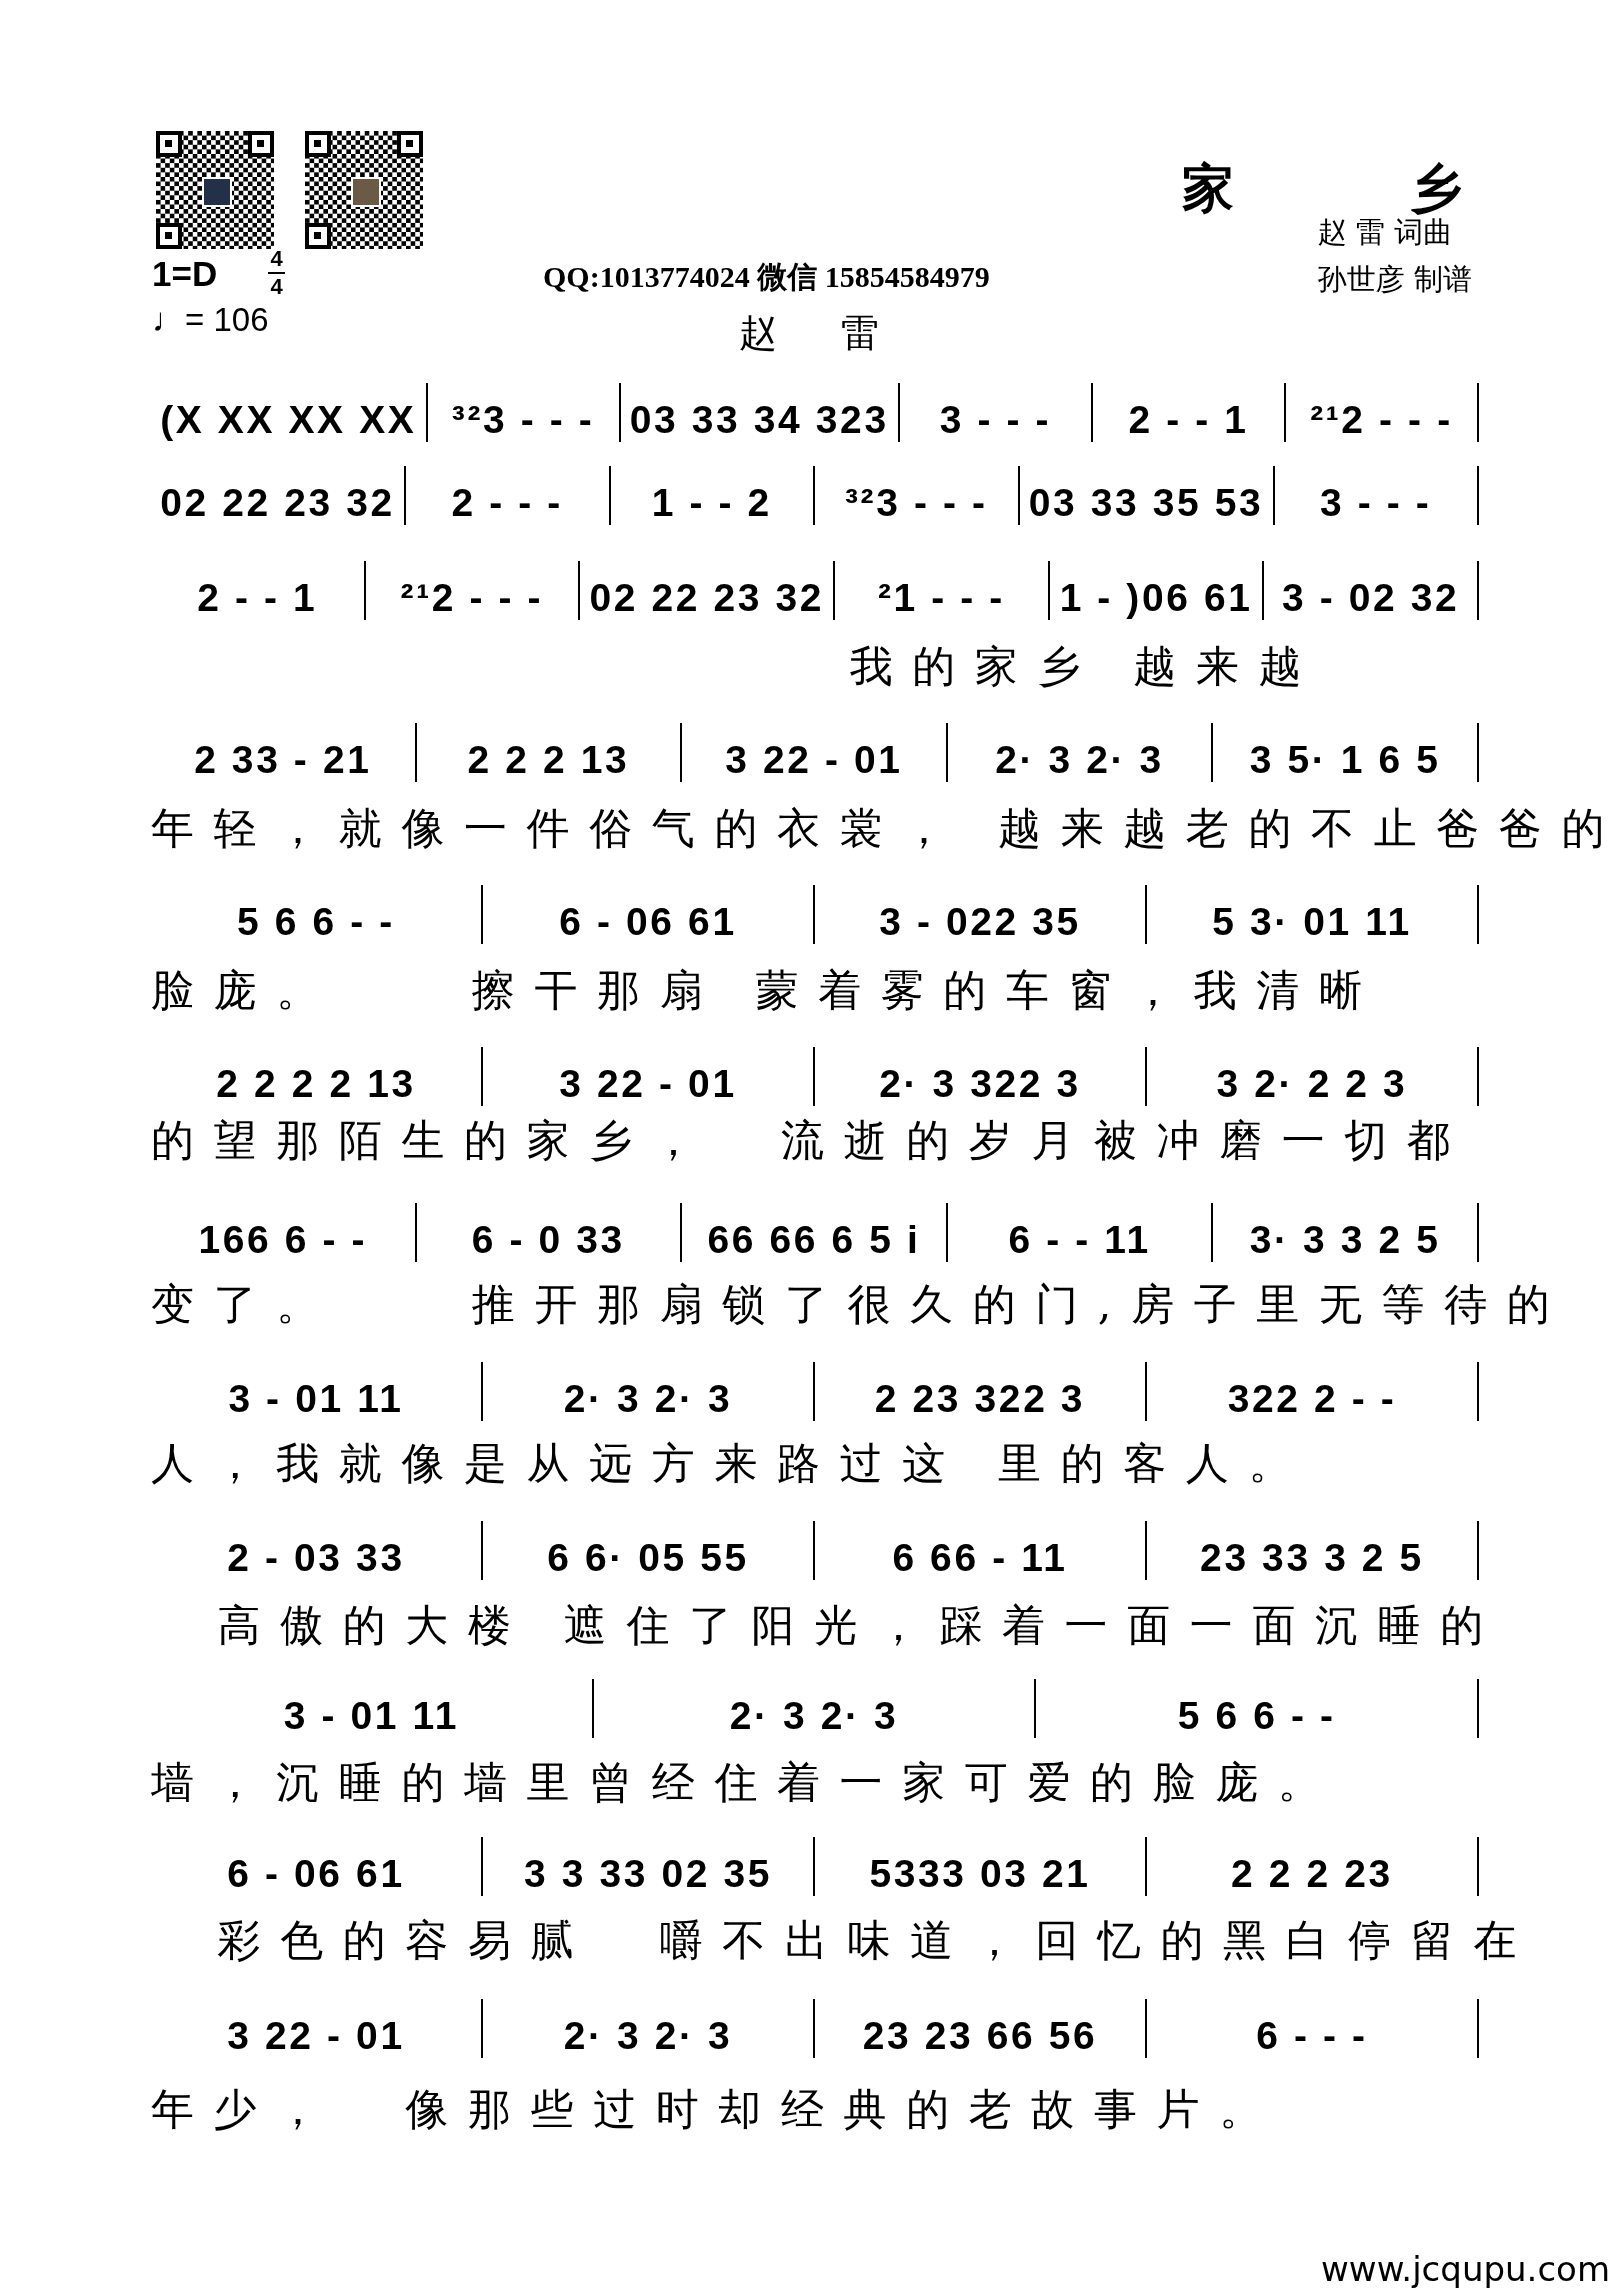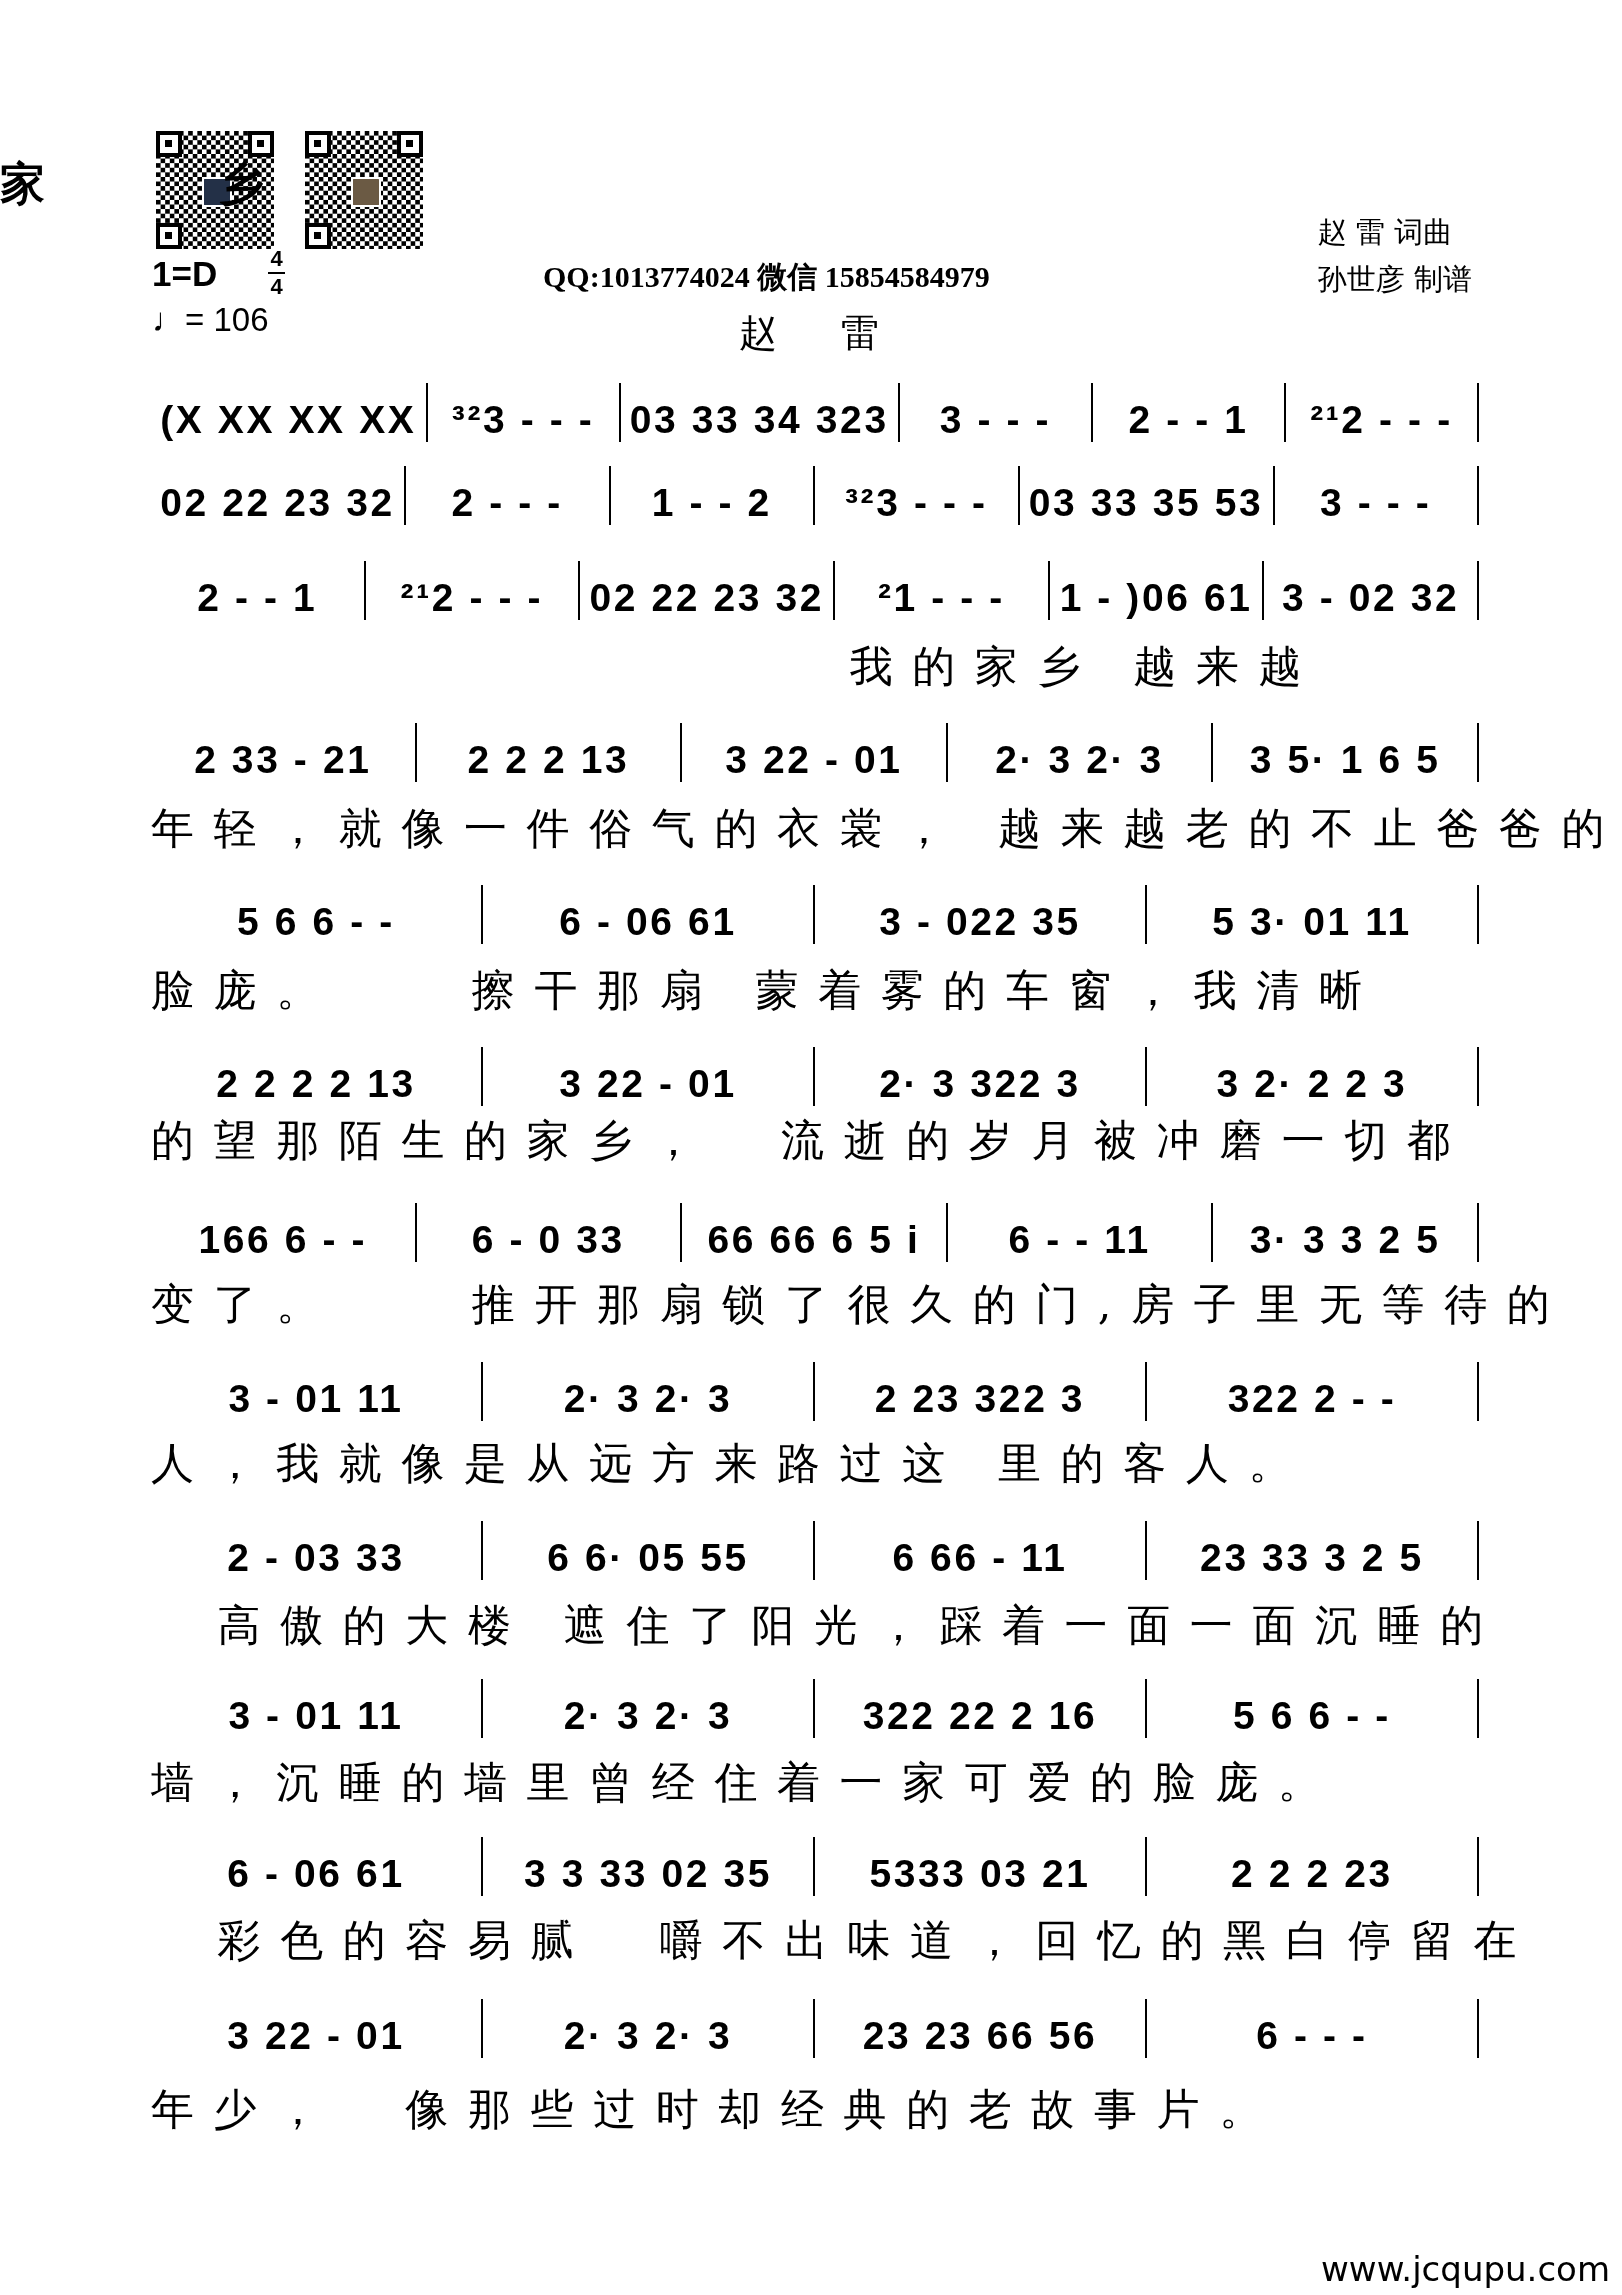--- a/index.html
+++ b/index.html
@@ -11,22 +11,22 @@
   .qr { background-image:
         linear-gradient(90deg, rgba(255,255,255,.0) 0, rgba(255,255,255,.0) 100%);
         background-color:#fff; border: 0; }
   .qr-inner { position:absolute; inset:0;
         background:
           conic-gradient(from 0deg at 50% 50%, #000 0 25%, #fff 0 50%, #000 0 75%, #fff 0) 0 0/9.2px 9.2px; }
   .qr-finder { position:absolute; width:26px; height:26px; border:4.6px solid #000; background:#fff; box-sizing:border-box; }
   .qr-finder::after { content:""; position:absolute; left:4.6px; top:4.6px; width:7.9px; height:7.9px; background:#000; }
   .qr-logo { position:absolute; left:46px; top:46px; width:26px; height:26px; background:#6b5a44; border:2px solid #fff; border-radius:2.6px; }
 
-  .title { position:absolute; top:154px; left:0; width:1541px; text-align:left;
-           font-family:"DejaVu Serif", serif; font-weight:bold; font-size:45px; letter-spacing:79px; }
+  .title { position:absolute; top:154px; left:0; width:1541px; text-align:right;
+           font-family:"DejaVu Serif", serif; font-weight:bold; font-size:52px; letter-spacing:79px; }
   .contact { position:absolute; top:257px; left:543px; font-family:"Liberation Serif", serif; font-weight:bold; font-size:30px; }
   .singer { position:absolute; top:308px; left:739px; font-family:"DejaVu Serif", serif; font-size:38px; letter-spacing:26px; }
   .credits { position:absolute; right:151px; top:209px; font-family:"DejaVu Serif", serif; font-size:29px; line-height:47px; text-align:left; }
   .key { position:absolute; left:152px; top:254px; font-weight:bold; font-size:35px; }
   .timesig { position:absolute; left:268px; top:247px; font-weight:bold; font-size:22px; line-height:23.6px; text-align:center; }
   .timesig .bar { display:block; border-top:2px solid #000; width:17px; margin:1.3px auto; }
   .tempo { position:absolute; left:152px; top:301px; font-size:33px; }
 
   .row { position:absolute; left:151px; width:1328px; height:59px; display:flex; align-items:flex-end; }
   .measure { flex:1; display:flex; align-items:flex-end; justify-content:space-around; height:59px;
@@ -137,21 +137,20 @@
     <div class="row" style="top: 1521px;">
       <div class="measure first">2 - 03 33</div>
       <div class="measure">6 6· 05 55</div>
       <div class="measure">6 66 - 11</div>
       <div class="measure">23 33 3 2 5</div>
     </div>
     <div class="lyric" style="top: 1597px;">  高傲的大楼 遮住了阳光，踩着一面一面沉睡的</div>
     <div class="row" style="top: 1679px;">
       <div class="measure first">3 - 01 11</div>
       <div class="measure">2· 3 2· 3</div>
-      <div class="measure">322 22 2 16</div>
       <div class="measure">5 6 6 - -</div>
     </div>
     <div class="lyric" style="top: 1754px;">墙，沉睡的墙里曾经住着一家可爱的脸庞。</div>
     <div class="row" style="top: 1837px;">
       <div class="measure first">6 - 06 61</div>
       <div class="measure">3 3 33 02 35</div>
       <div class="measure">5333 03 21</div>
       <div class="measure">2 2 2 23</div>
     </div>
     <div class="lyric" style="top: 1912px;">  彩色的容易腻  嚼不出味道，回忆的黑白停留在</div>

